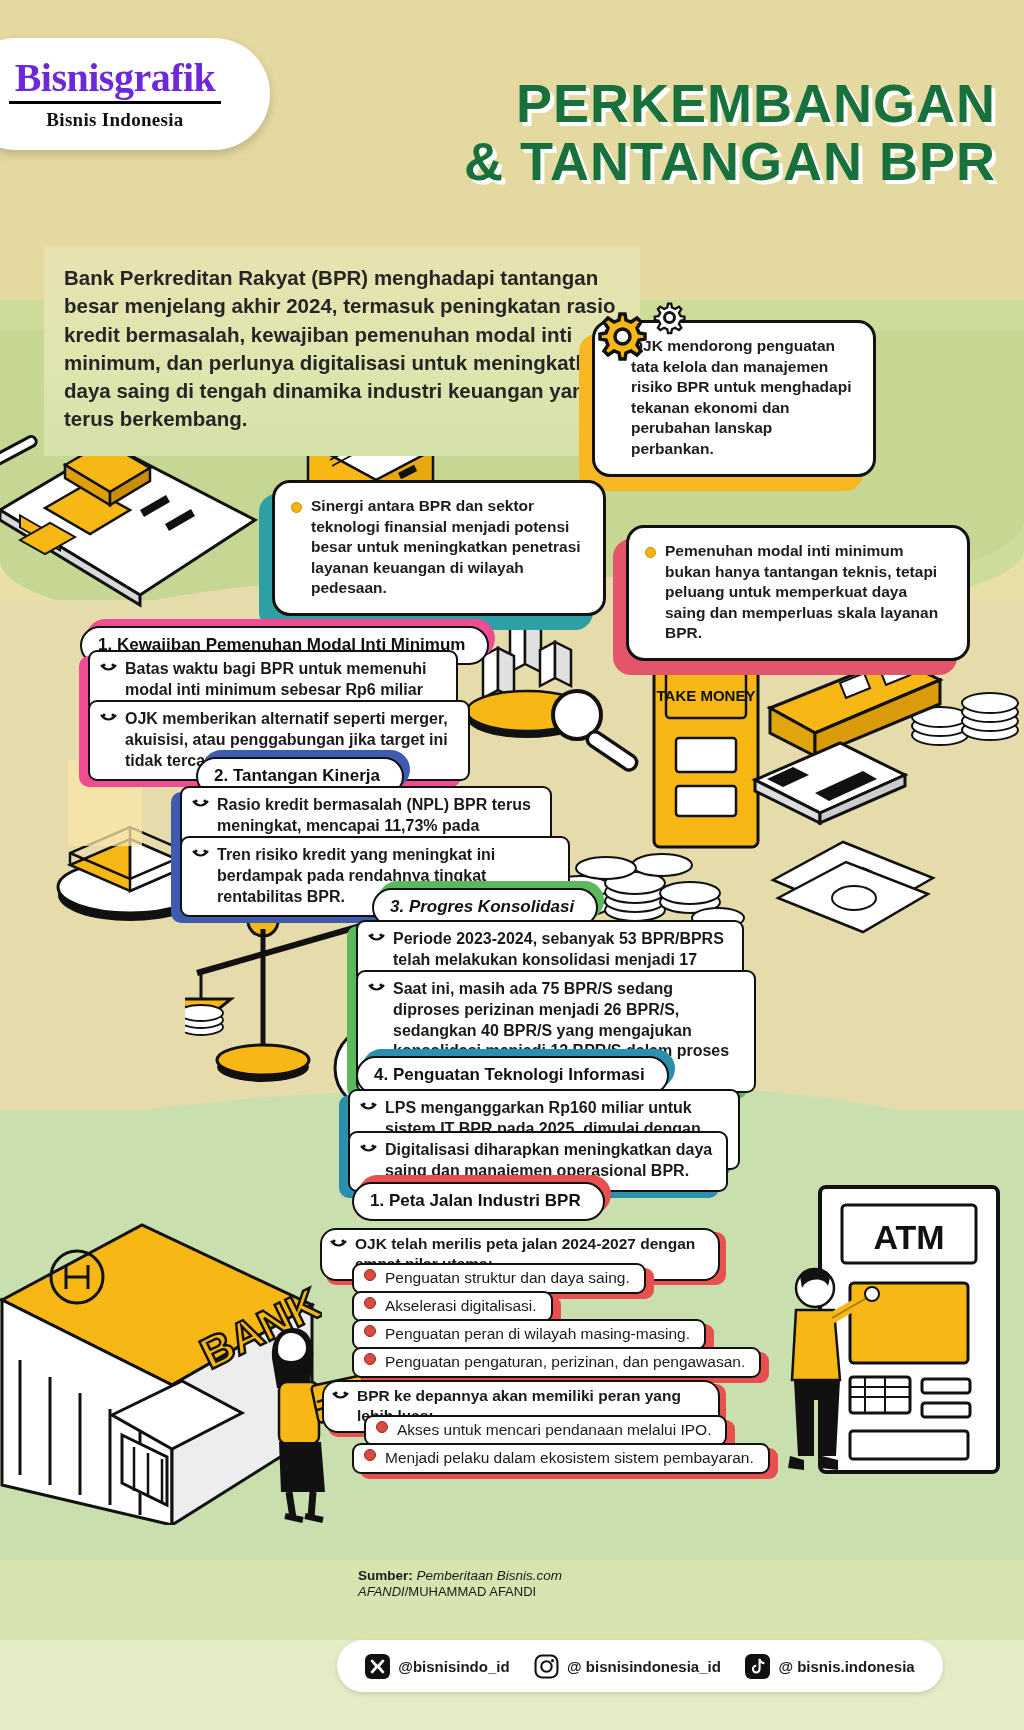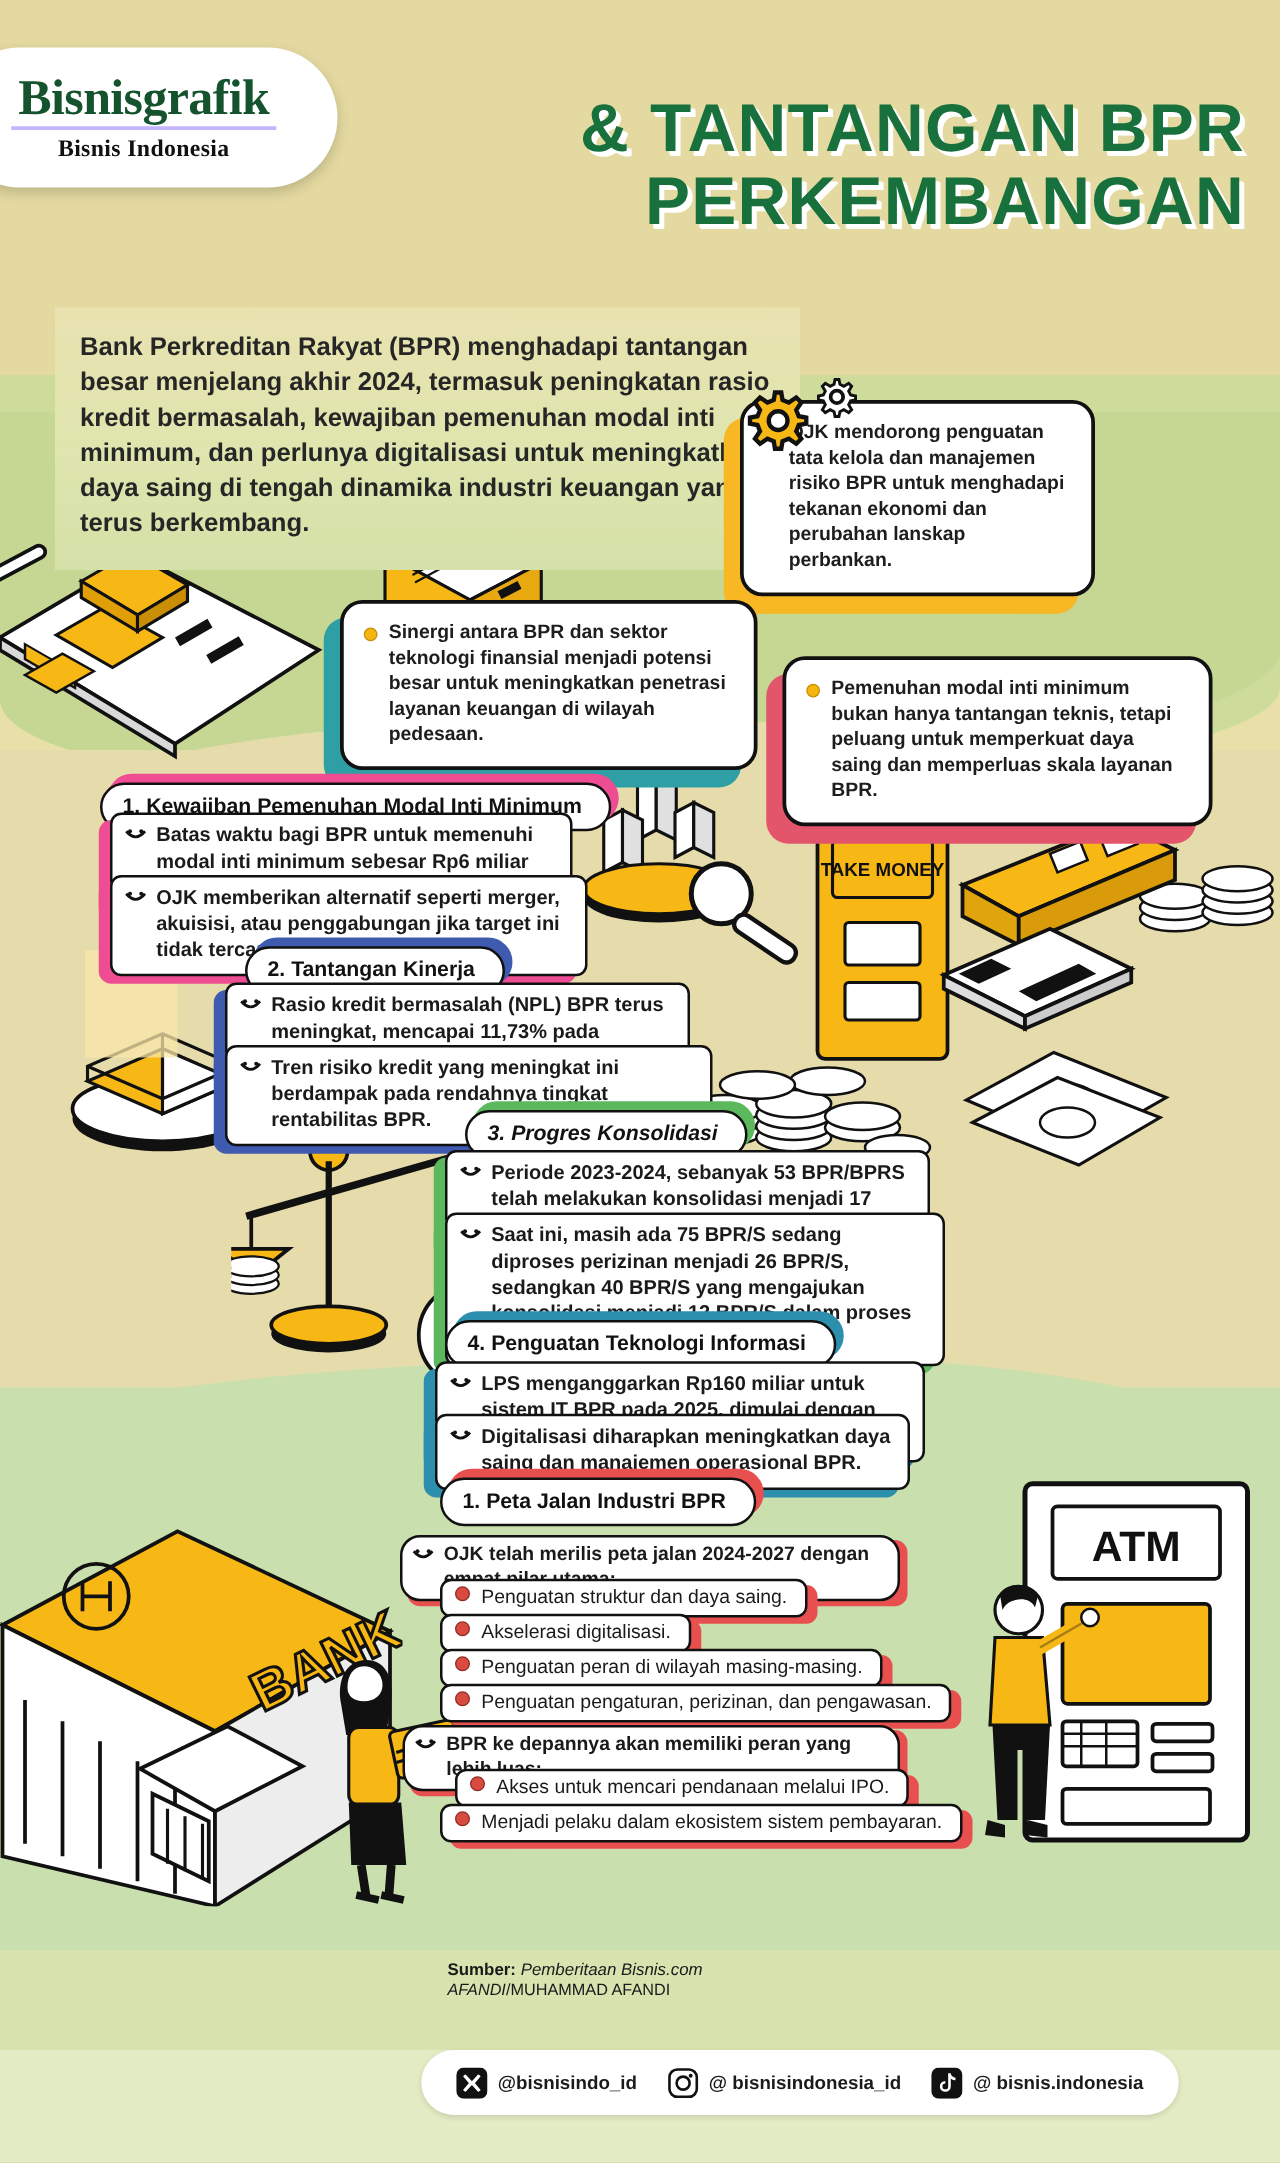--- a/index.html
+++ b/index.html
@@ -30,22 +30,22 @@
   
   .logo-pill {
     position:absolute; left:-40px; top:38px; width:310px; height:112px;
     background:#fff; border-radius:56px;
     box-shadow: 0 4px 10px rgba(0,0,0,.18);
     display:flex; flex-direction:column; align-items:center; justify-content:center;
     z-index:5;
   }
   .logo-main {
     font-family:"Liberation Serif", serif; font-weight:bold; font-size:40px;
-    color:#14532d; letter-spacing:-.5px; line-height:1;
-    border-bottom:3px solid #c4b5fd; padding:0 6px 3px 6px;
+    color:#6d28d9; letter-spacing:-.5px; line-height:1;
+    border-bottom:3px solid #000000; padding:0 6px 3px 6px;
   }
   .logo-sub {
     font-family:"Liberation Serif", serif; font-weight:bold; font-size:19px;
     color:#111; margin-top:5px; letter-spacing:.3px;
   }
   .title-block { position:absolute; right:28px; top:74px; text-align:right; z-index:4; }
   .title-line {
     font-size:54px; font-weight:bold; letter-spacing:1px; color:#18713c;
     line-height:1.08;
     text-shadow: 3px 3px 0 #ffffff, 4px 4px 0 #ffffff;
@@ -369,22 +369,22 @@
 <svg class="ill" style="left:60px; top:740px;" width="90" height="140" viewBox="0 0 90 140">
   <rect x="8" y="20" width="74" height="86" fill="#f9e7a8" opacity=".75"></rect>
 </svg>
 
 <div class="logo-pill">
   <div class="logo-main">Bisnisgrafik</div>
   <div class="logo-sub">Bisnis Indonesia</div>
 </div>
 
 <div class="title-block">
+  <div class="title-line">PERKEMBANGAN</div>
   <div class="title-line">&amp; TANTANGAN BPR</div>
-  <div class="title-line">PERKEMBANGAN</div>
 </div>
 
 <div class="intro">Bank Perkreditan Rakyat (BPR) menghadapi tantangan besar menjelang akhir 2024, termasuk peningkatan rasio kredit bermasalah, kewajiban pemenuhan modal inti minimum, dan perlunya digitalisasi untuk meningkatkan daya saing di tengah dinamika industri keuangan yang terus berkembang.</div>
 
 <svg class="gear" style="left:596px; top:294px;" width="110" height="70" viewBox="0 0 110 70">
   <g transform="translate(58,8)">
     <path d="M18 2 l4 0 1 5 4 2 5-3 3 3 -3 5 2 4 5 1 0 4 -5 1 -2 4 3 5 -3 3 -5-3 -4 2 -1 5 -4 0 -1-5 -4-2 -5 3 -3-3 3-5 -2-4 -5-1 0-4 5-1 2-4 -3-5 3-3 5 3 4-2z" fill="#fff" stroke="#111" stroke-width="3" transform="scale(.78)"></path>
     <circle cx="15.5" cy="15.5" r="5" fill="#fff" stroke="#111" stroke-width="3"></circle>
   </g>
   <g transform="translate(2,18)">

